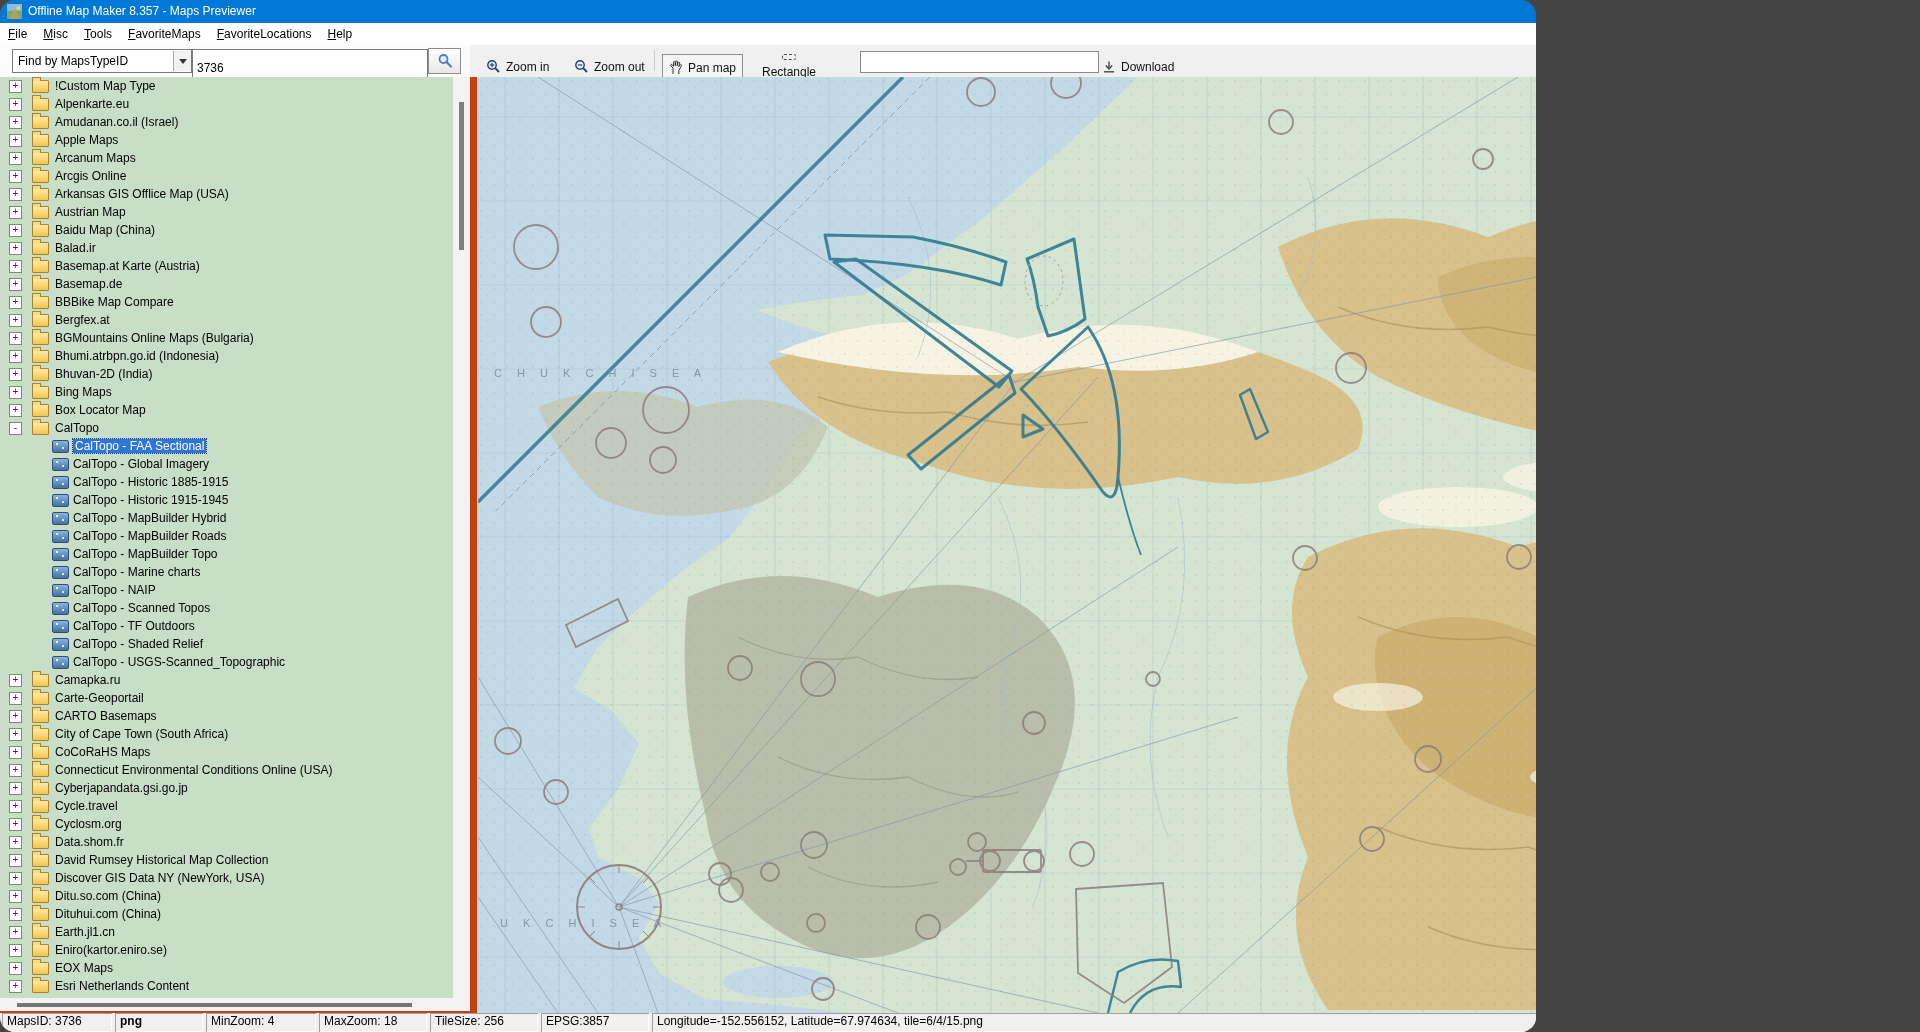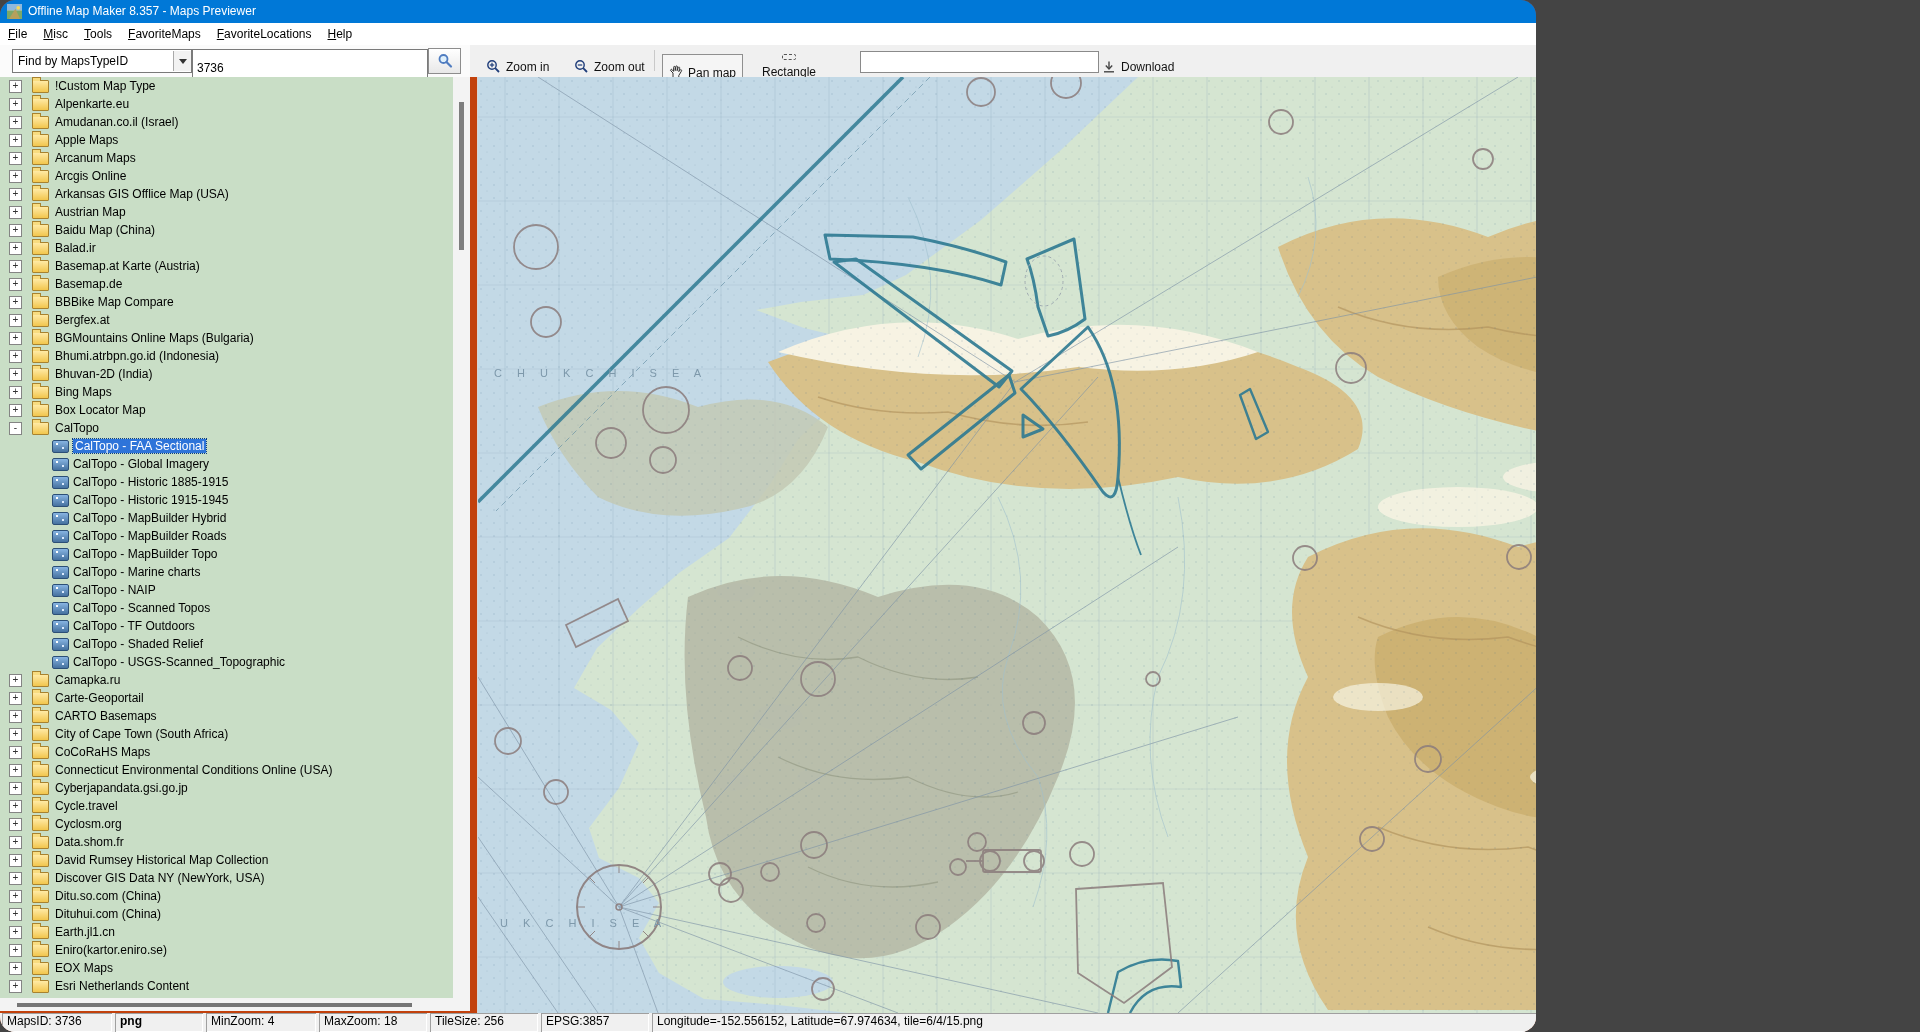--- a/index.html
+++ b/index.html
@@ -125,21 +125,21 @@
       <svg width="15" height="15" viewBox="0 0 15 15">
         <circle cx="6" cy="6" r="4.2" fill="none" stroke="#1f3d7a" stroke-width="1.4"></circle>
         <line x1="9.2" y1="9.2" x2="13" y2="13" stroke="#1f3d7a" stroke-width="1.8"></line>
         <line x1="3.8" y1="6" x2="8.2" y2="6" stroke="#1f3d7a" stroke-width="1.2"></line>
       </svg>
       <span>Zoom out</span>
     </div>
 
     <div class="tb-sep"></div>
 
-    <div class="tb-btn pressed" style="left:662px;align-items:flex-end;">
+    <div class="tb-btn pressed" style="left:662px;">
       <svg width="14" height="15" viewBox="0 0 14 15">
         <path d="M4,14 L4,8 L2,6 Q1,5 2,4.4 Q2.8,4 3.5,5 L4.6,6.4 L4.6,2.4 Q4.6,1.4 5.4,1.4 Q6.2,1.4 6.2,2.4 L6.2,5.6 L6.8,1.6 Q7,0.7 7.8,0.9 Q8.5,1.1 8.4,2 L8.1,5.7 L9.2,2.6 Q9.5,1.8 10.2,2.1 Q10.9,2.4 10.7,3.2 L9.8,6.6 L11.2,4.9 Q11.8,4.3 12.4,4.9 Q12.9,5.5 12.4,6.2 L9.8,10.5 L9.8,14" fill="none" stroke="#333" stroke-width="1" stroke-linejoin="round"></path>
       </svg>
       <span>Pan map</span>
     </div>
 
     <div class="tb-btn" style="left:756px;flex-direction:column;">
       <span style="width:12px;height:11px;border:1px dashed #555;border-radius:2px;display:inline-block;"></span>
       <span>Rectangle</span>
     </div>

